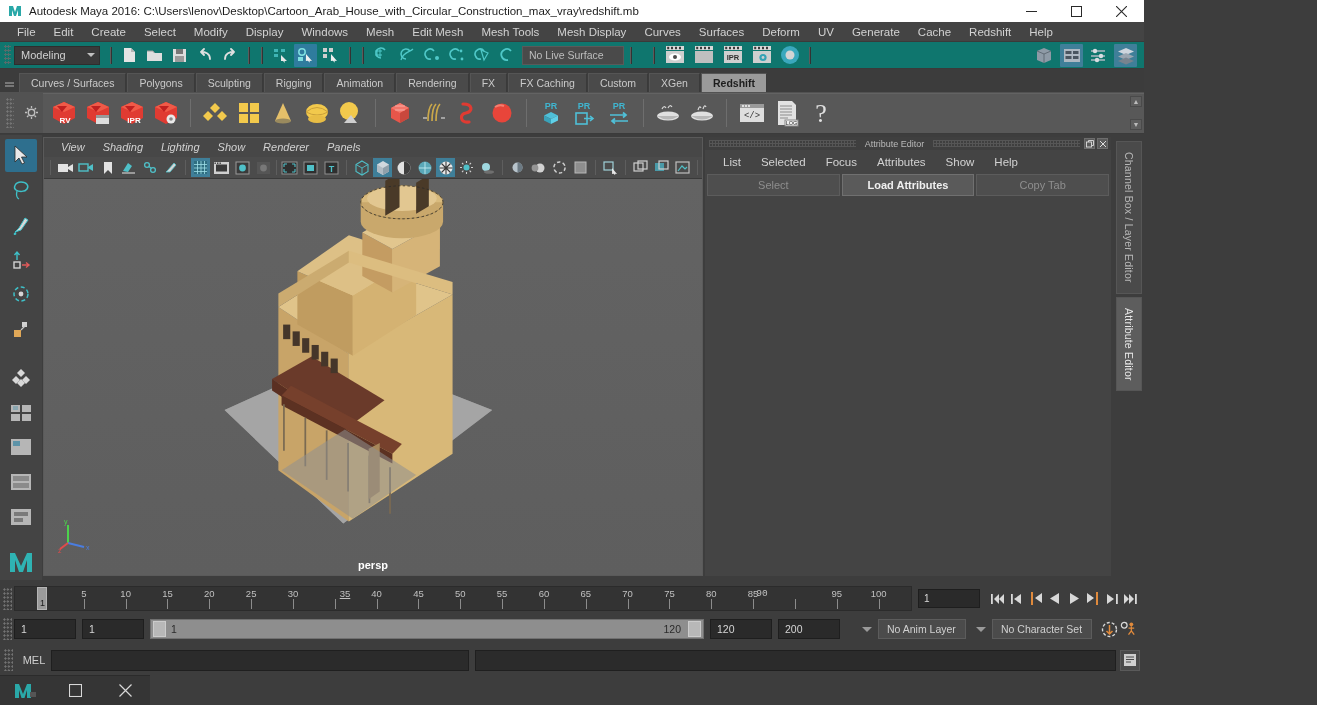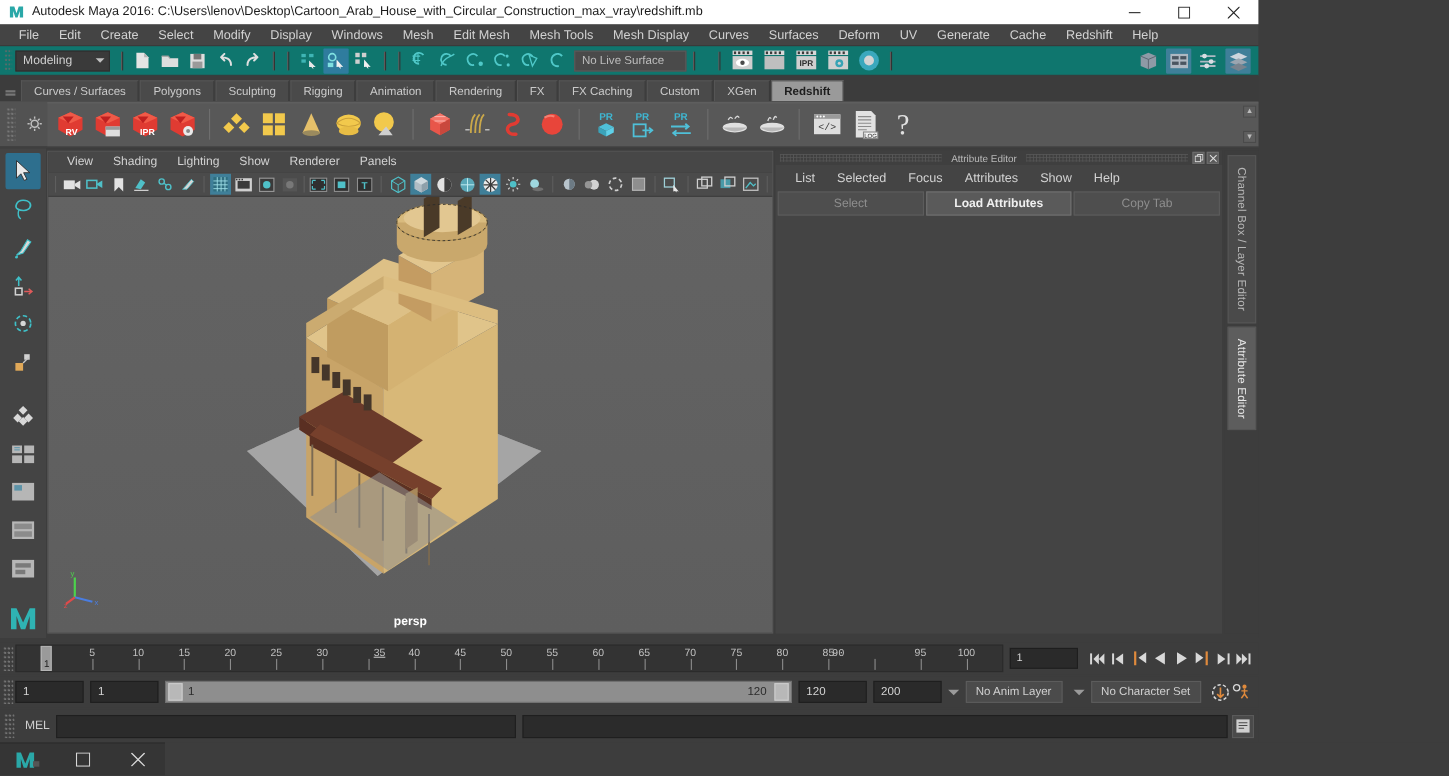--- a/index.html
+++ b/index.html
@@ -134,21 +134,21 @@
     border-radius:2px;
   }
   .tool.sel{background:#2e6f8e;}
   .tool-sep{height:14px;}
 
   
   .viewport-panel{
     position:absolute;left:43px;top:2px;right:441px;bottom:4px;
     background:#3a3a3a;border:1px solid #5a5a5a;display:flex;flex-direction:column;
   }
-  .vp-menubar{height:19px;background:#474747;display:flex;align-items:center;padding-left:8px;}
+  .vp-menubar{height:19px;background:#474747;display:flex;align-items:center;padding-left:8px;font-style:italic;}
   .vp-menubar .menu-item{font-size:11px;padding:0 9px;height:19px;line-height:19px;}
   .vp-toolbar{
     height:22px;background:#4b4b4b;display:flex;align-items:center;padding-left:2px;
     border-bottom:1px solid #3a3a3a;overflow:hidden;
   }
   .vtb{
     width:19px;height:19px;display:flex;align-items:center;justify-content:center;flex:none;margin:0 1px;
   }
   .vtb.on{background:#3f7f99;}
   .vsep{width:1px;height:15px;background:#5e5e5e;margin:0 4px;flex:none;}
@@ -1290,21 +1290,21 @@
     <div class="ts-grip"></div>
     <div class="rfield">1</div>
     <div class="rfield">1</div>
     <div class="rangebar">
       <div class="rhandle"></div>
       <div class="rlabel-left">1</div>
       <div class="rlabel-right">120</div>
       <div class="rhandle"></div>
     </div>
     <div class="rfield">120</div>
-    <div class="rfield" style="margin-right:0;">200</div>
+    <div class="rfield" style="margin-right:16px;">200</div>
     <div class="ddcaret"></div>
     <div class="dropdown" style="width:88px;">
       <span>No Anim Layer</span>
     </div>
     <div class="ddcaret"></div>
     <div class="dropdown" style="width:100px;">
       <span>No Character Set</span>
     </div>
     <div class="pbtn" style="margin-left:4px;">
       <svg width="19" height="19" viewBox="0 0 19 19">

